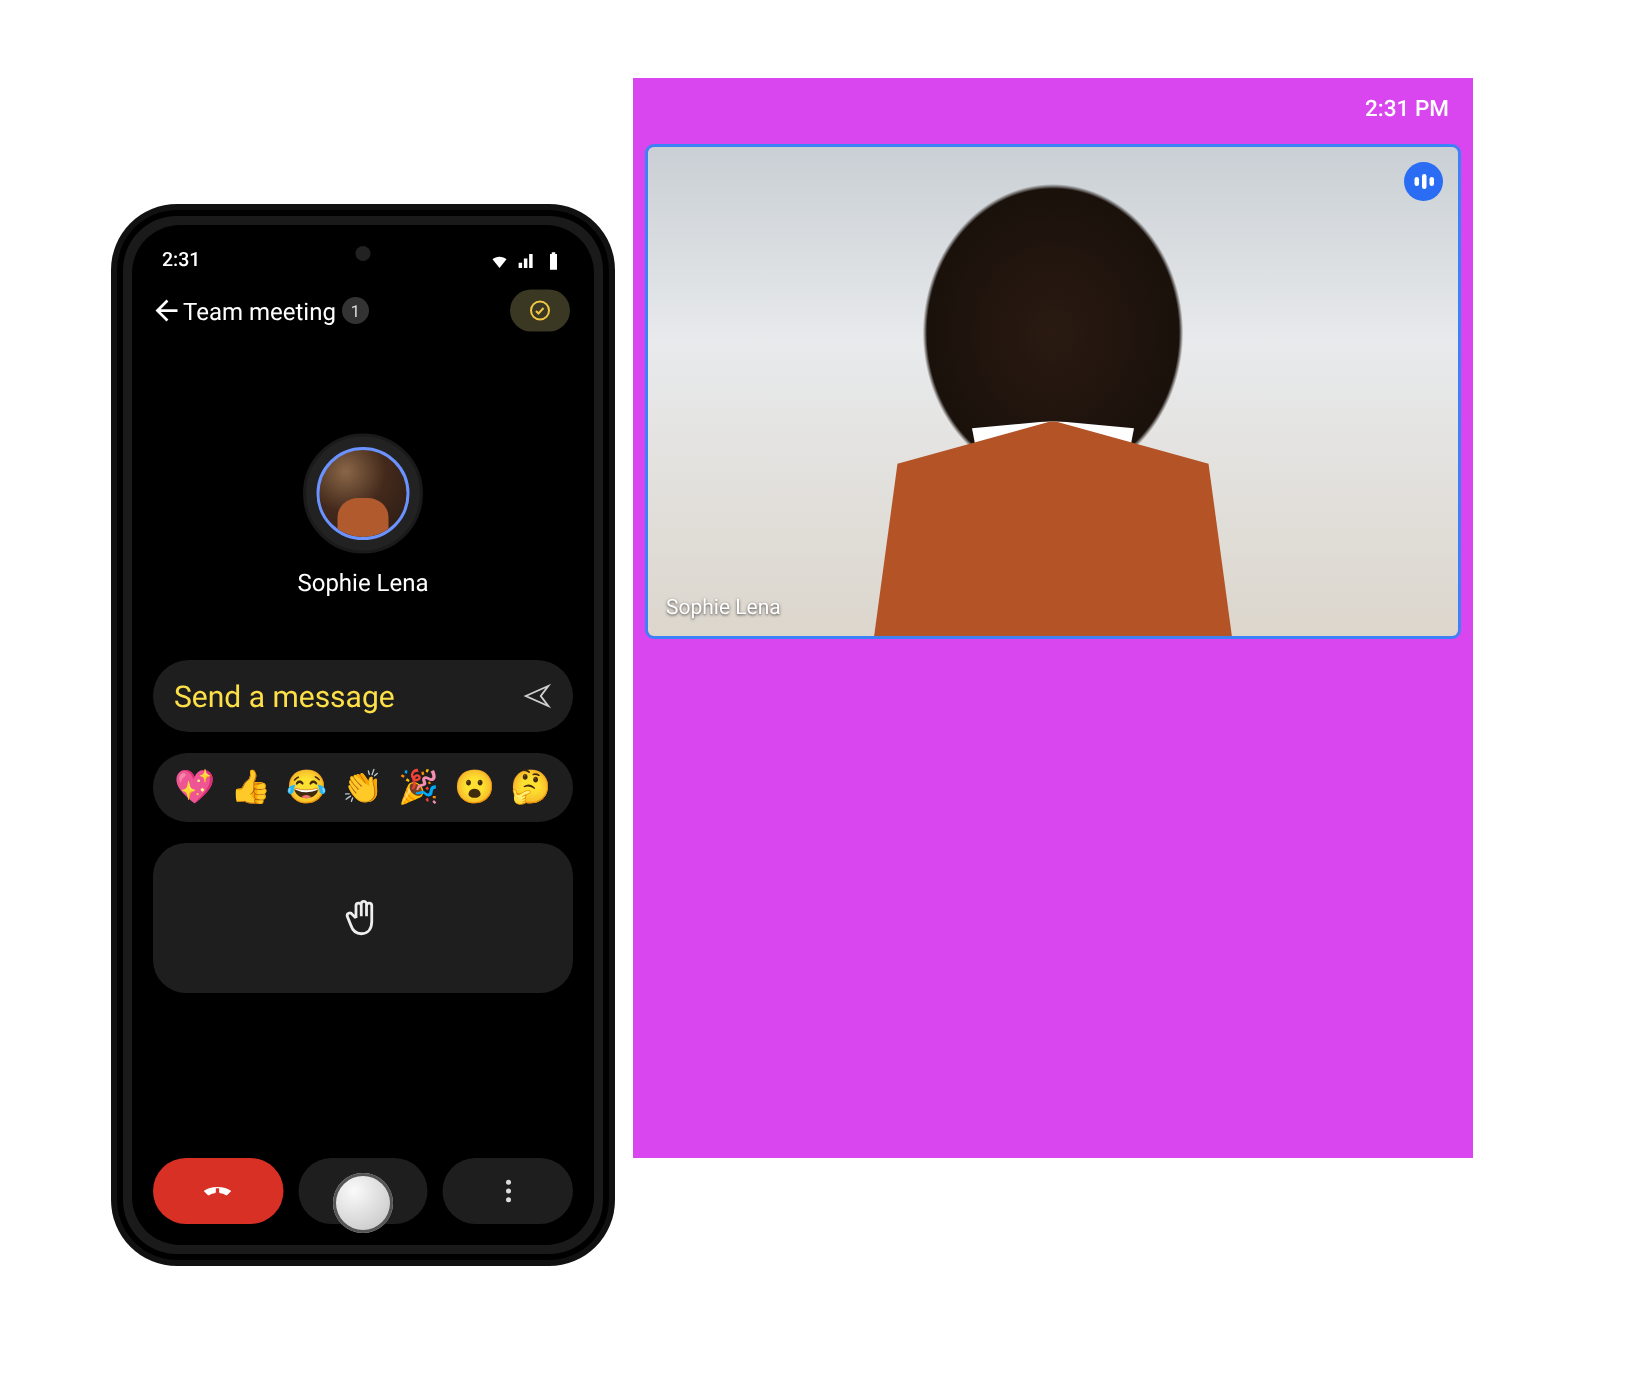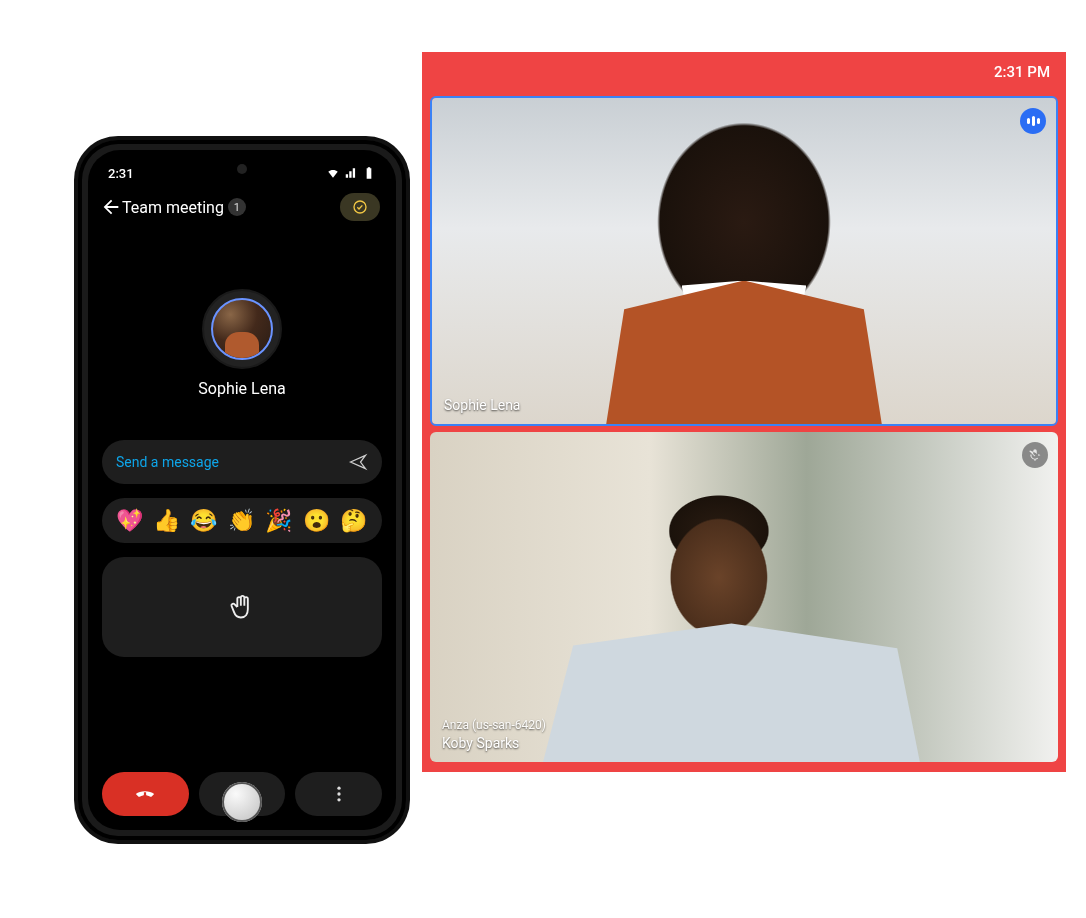--- a/index.html
+++ b/index.html
@@ -34,21 +34,21 @@
   .phone-notch {
     position: absolute;
     top: 14px; left: 50%;
     width: 10px; height: 10px;
     margin-left: -5px;
     background: #222; border-radius: 50%;
   }
   .phone-status {
     display: flex;
     justify-content: space-between;
-    align-items: flex-start;
+    align-items: center;
     padding: 16px 20px 4px 20px;
     font-size: 13px;
     font-weight: 500;
   }
   .phone-status-icons { display: flex; gap: 4px; align-items: center; }
   .phone-status-icons svg { width: 14px; height: 14px; fill: #fff; }
   .phone-header {
     display: flex;
     align-items: center;
     padding: 8px 16px 12px 12px;
@@ -107,21 +107,21 @@
   }
 
   .msg-row {
     margin: 42px 14px 0 14px;
     display: flex;
     align-items: center;
     background: #1e1e1e;
     border-radius: 24px;
     padding: 12px 14px;
   }
-  .msg-row span { color: #0ea5e9; font-size: 14px; flex: 1; }
+  .msg-row span { color: #fde047; font-size: 20px; flex: 1; }
   .msg-row svg { width: 20px; height: 20px; fill: none; stroke: #cfcfcf; stroke-width: 1.5; }
 
   .emoji-row {
     margin: 14px 14px 0 14px;
     display: flex;
     justify-content: space-between;
     background: #1e1e1e;
     border-radius: 24px;
     padding: 10px 14px;
   }
@@ -161,23 +161,23 @@
     width: 40px; height: 40px; border-radius: 50%;
     background: radial-gradient(circle at 35% 30%, #fafafa, #bdbdbd);
     box-shadow: 0 0 0 2px #555 inset;
   }
 
   
   .tablet {
     position: absolute;
     left: 422px;
     top: 52px;
-    width: 644px;
+    width: 560px;
     height: 720px;
-    background: #ef4444;
+    background: #d946ef;
   }
   .tablet-status {
     height: 40px;
     display: flex; justify-content: flex-end; align-items: center;
     padding: 0 16px;
     color: #fff; font-size: 15px; font-weight: 500;
   }
   .tiles { padding: 0 4px; }
   .tile {
     position: relative;
@@ -341,27 +341,15 @@
       <div class="badge speaking">
         <div></div>
           <div></div>
           <div></div>
       </div>
       <div class="tile-label">
         <span>Sophie Lena</span>
       </div>
     </div>
 
-    <div class="tile t2">
-      <div class="bg"></div>
-      <div class="badge muted">
-        <svg viewBox="0 0 24 24">
-            <path d="M19 11a7 7 0 0 1-.5 2.6l-1.5-1.5c0-.4.1-.7.1-1.1h1.9zM12 14c.3 0 .5 0 .8-.1L9 10.1V5a3 3 0 0 1 6 0v3.2l4.9 4.9 1.3-1.3L3.5 4.1 2.2 5.4 9 12.2A3 3 0 0 0 12 14zm-1 5.9V22h2v-2.1a8 8 0 0 0 4.3-1.9l-1.4-1.4A6 6 0 0 1 6 11H4a8 8 0 0 0 7 8.9z"></path>
-          </svg>
-      </div>
-      <div class="tile-label">
-        <span class="small">Anza (us-san-6420)</span>
-        <span>Koby Sparks</span>
-      </div>
-    </div>
 
   </div>
 </div>
 
 </body></html>

